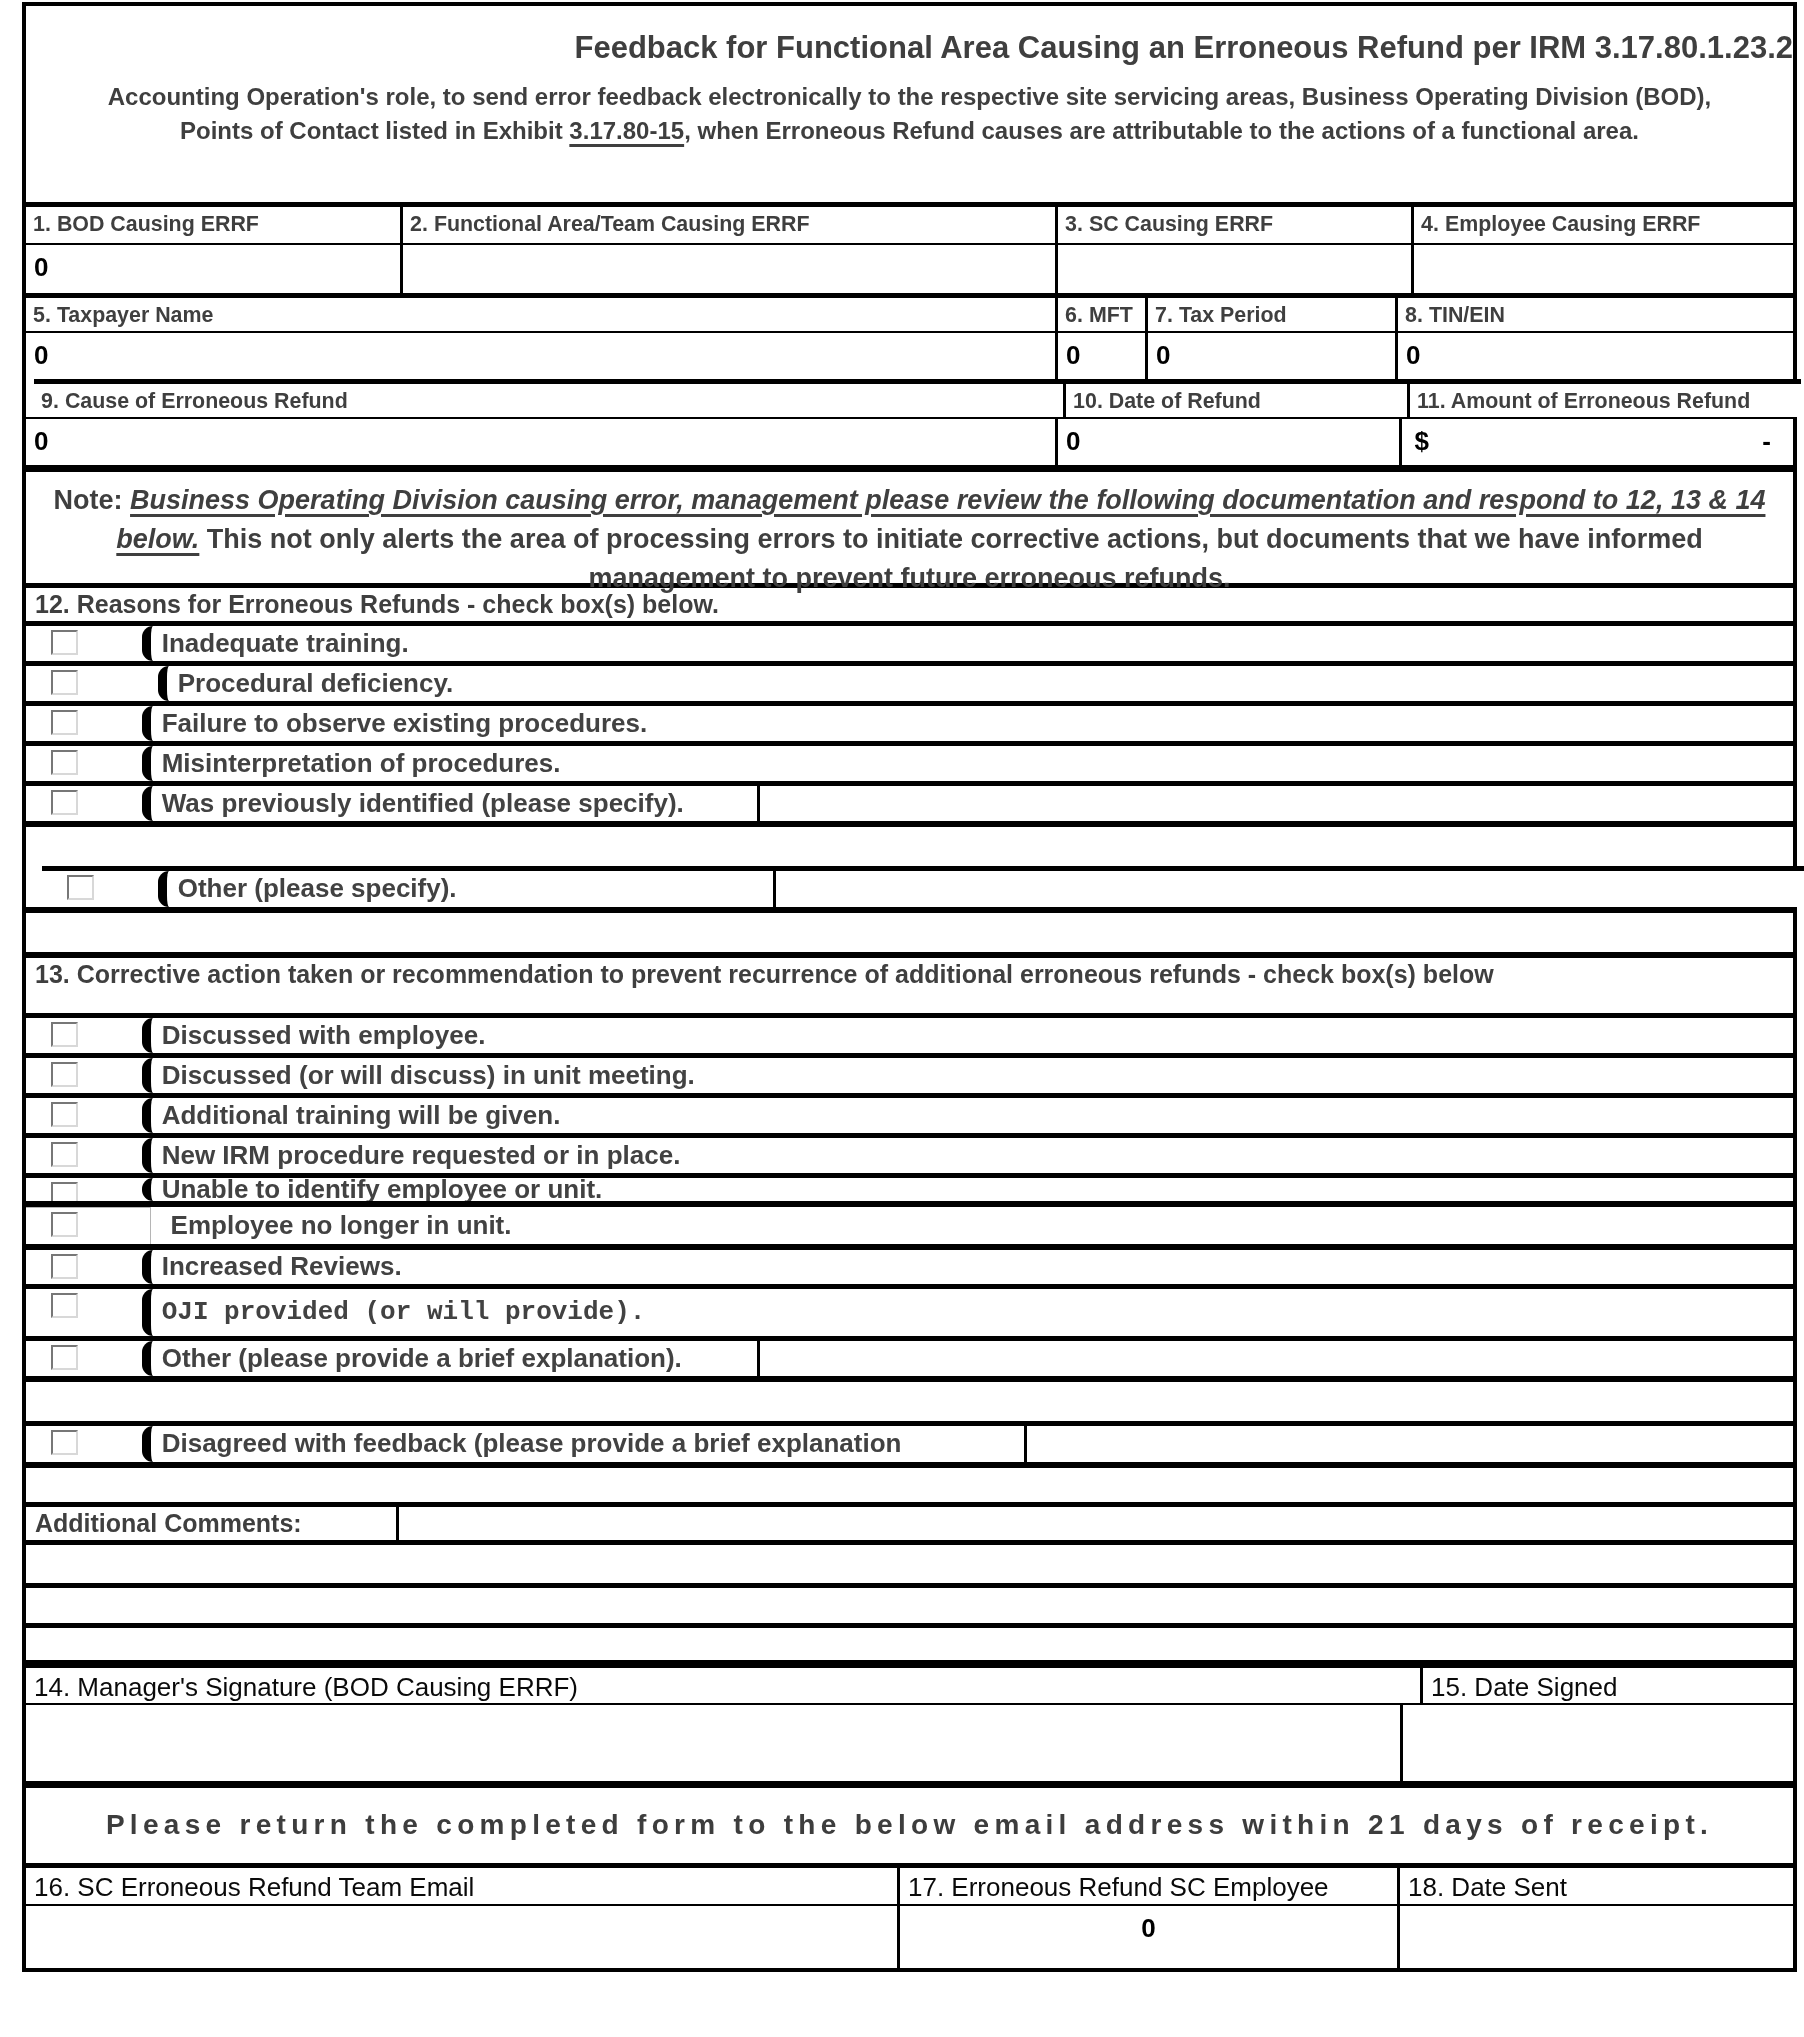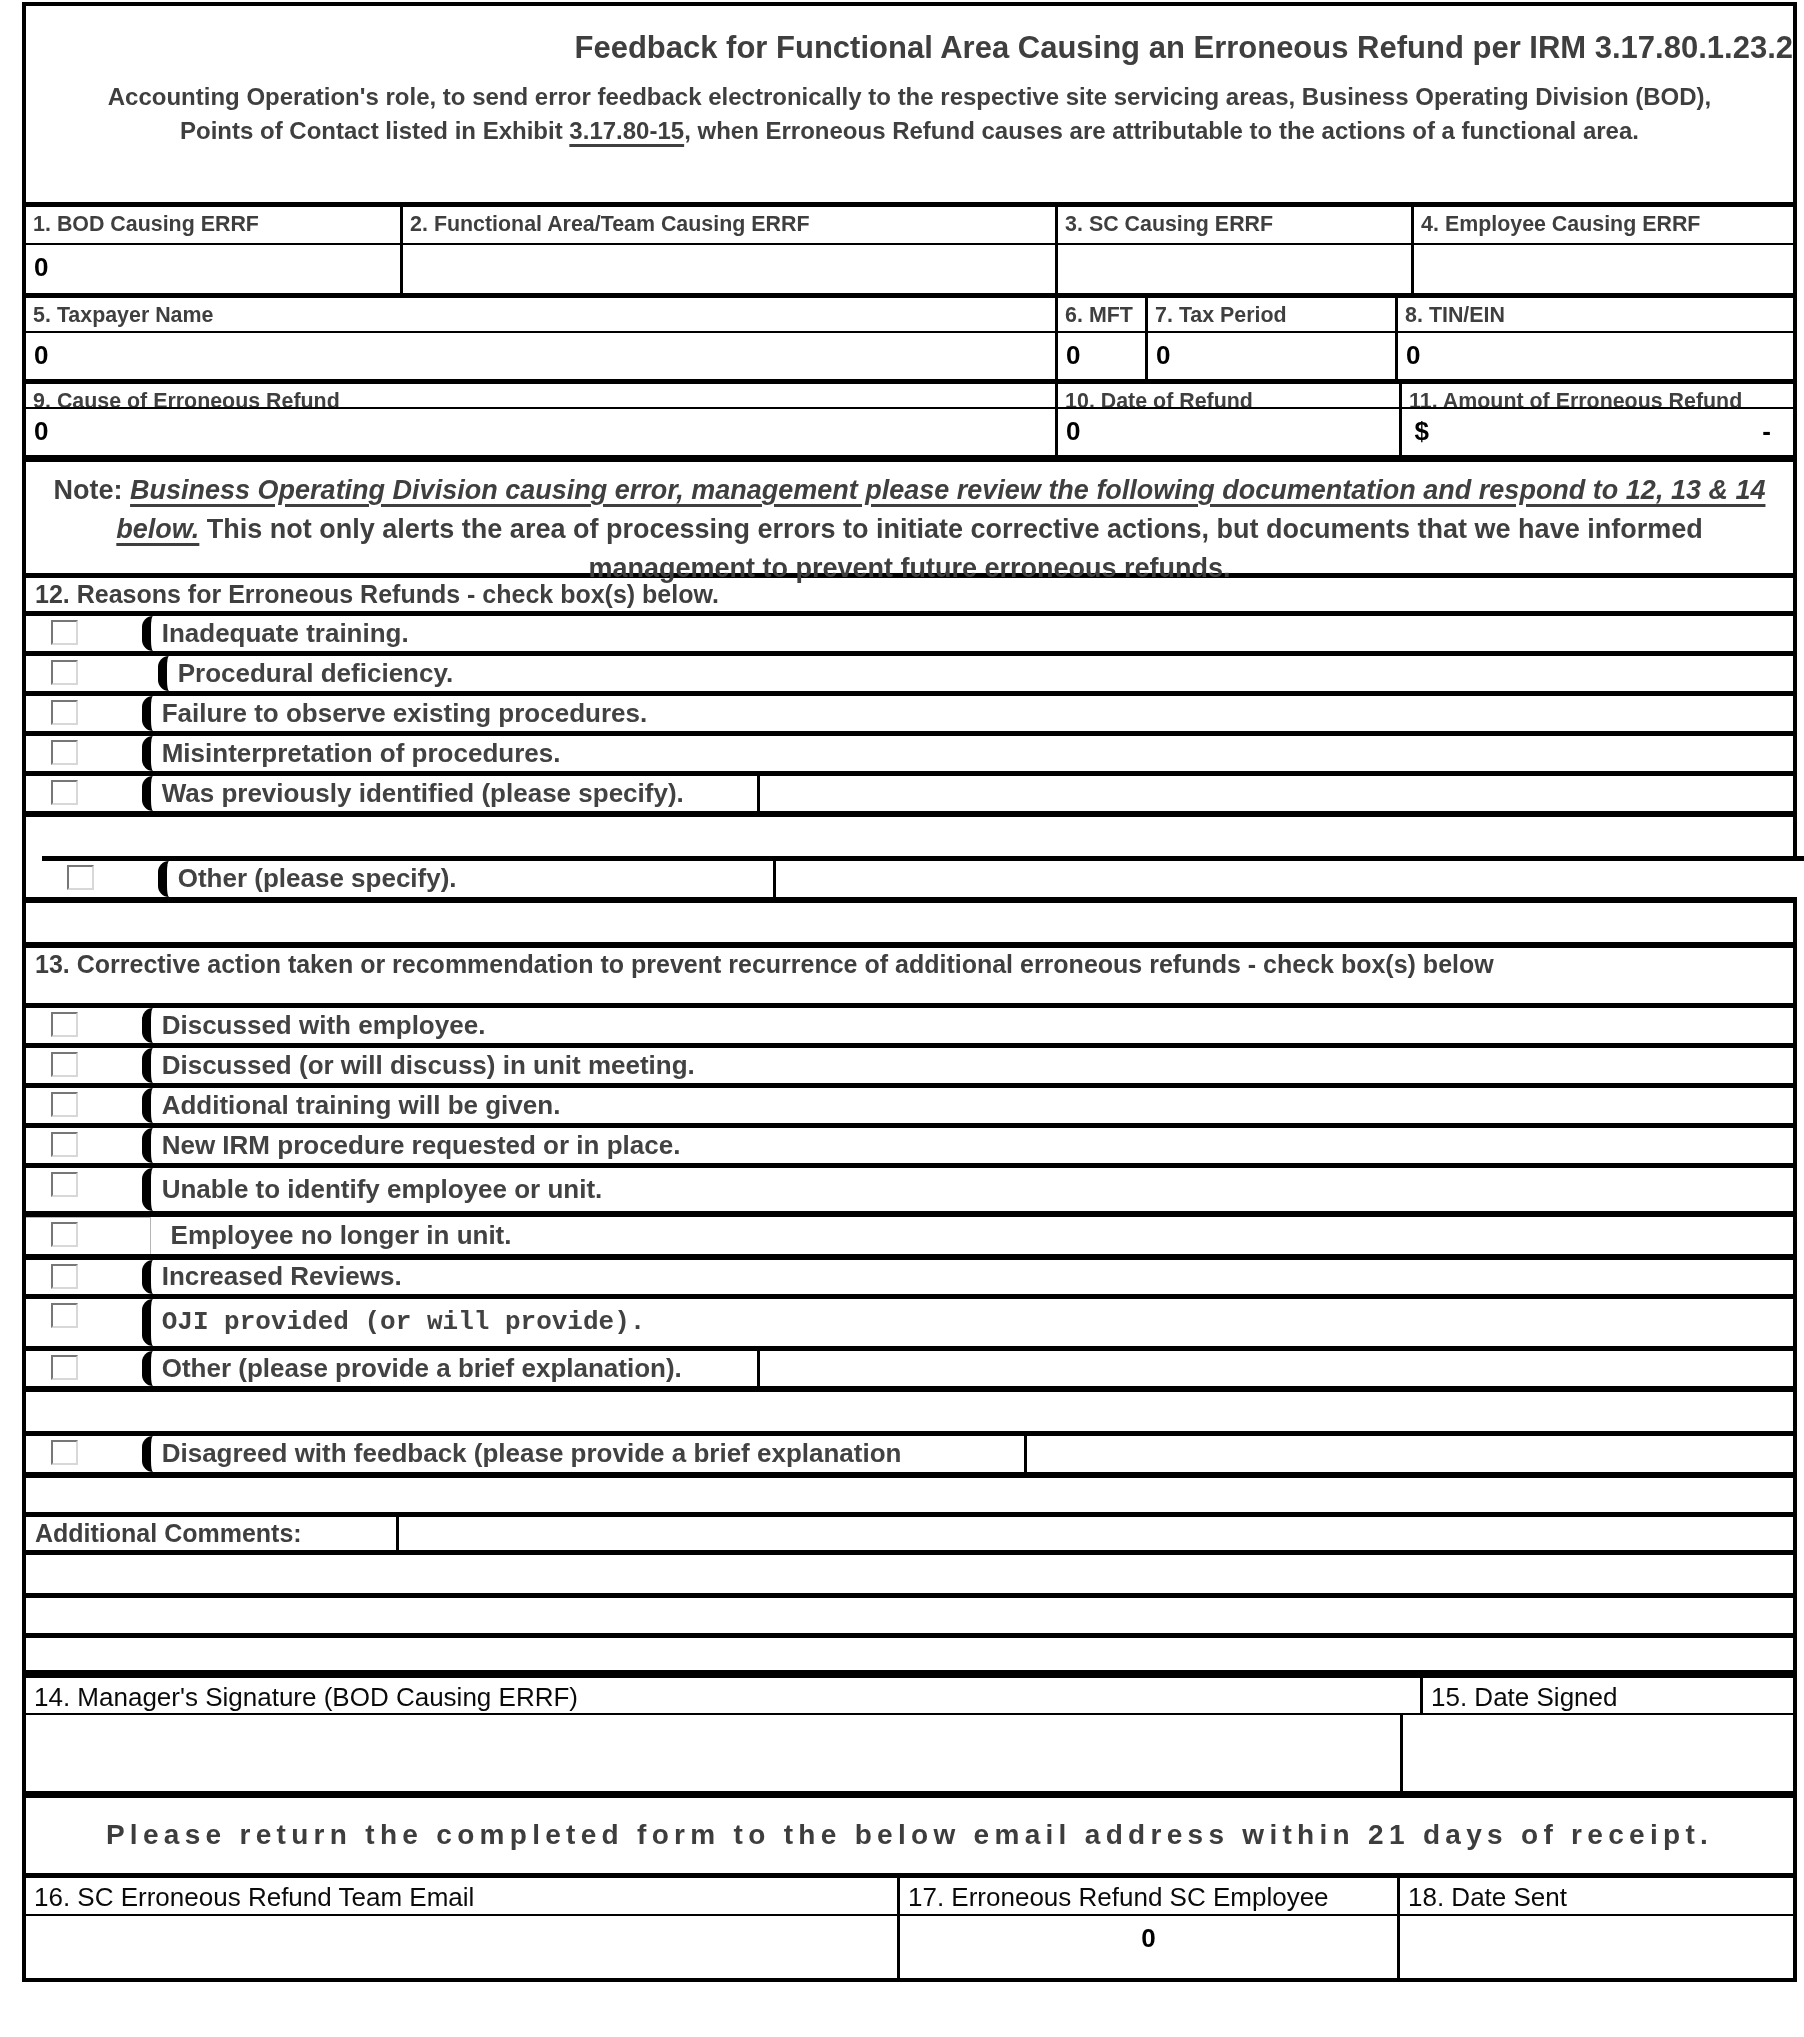--- a/index.html
+++ b/index.html
@@ -71,21 +71,21 @@
     <div class="c hl bl4 grow">8. TIN/EIN</div>
   </div>
 
   <div class="row bt3" style="height:48px;">
     <div class="c val" style="width:1029px;">0</div>
     <div class="c val bl4" style="width:90px;">0</div>
     <div class="c val bl4" style="width:250px;">0</div>
     <div class="c val bl4 grow">0</div>
   </div>
 
-  <div class="row bt6" style="height:28px;">
+  <div class="row bt6" style="height:38px;margin-left:8px;">
     <div class="c hl" style="width:1029px;">9. Cause of Erroneous Refund</div>
     <div class="c hl bl4" style="width:344px;">10. Date of Refund</div>
     <div class="c hl bl4 grow">11. Amount of Erroneous Refund</div>
   </div>
 
   <div class="row bt3" style="height:48px;">
     <div class="c val" style="width:1029px;">0</div>
     <div class="c val bl4" style="width:344px;">0</div>
     <div class="c amount bl4 grow">
           <span>$</span>
@@ -163,21 +163,21 @@
           <span class="checkbox"></span>
         </div>
     <div class="c cbl bl10 grow">Additional training will be given.</div>
   </div>
   <div class="row bt6" style="height:40px;">
     <div class="c cbcell" style="width:116px;">
           <span class="checkbox"></span>
         </div>
     <div class="c cbl bl10 grow">New IRM procedure requested or in place.</div>
   </div>
-  <div class="row bt6" style="height:48px;justify-content:flex-end;">
+  <div class="row bt6" style="height:28px;justify-content:flex-end;">
     <div class="c cbcell" style="width:116px;">
           <span class="checkbox"></span>
         </div>
     <div class="c cbl bl10 grow">Unable to identify employee or unit.</div>
   </div>
 
   <div class="row bt7" style="height:43px;">
     <div class="c cbcell ghost" style="width:125px;">
           <span class="checkbox"></span>
         </div>

